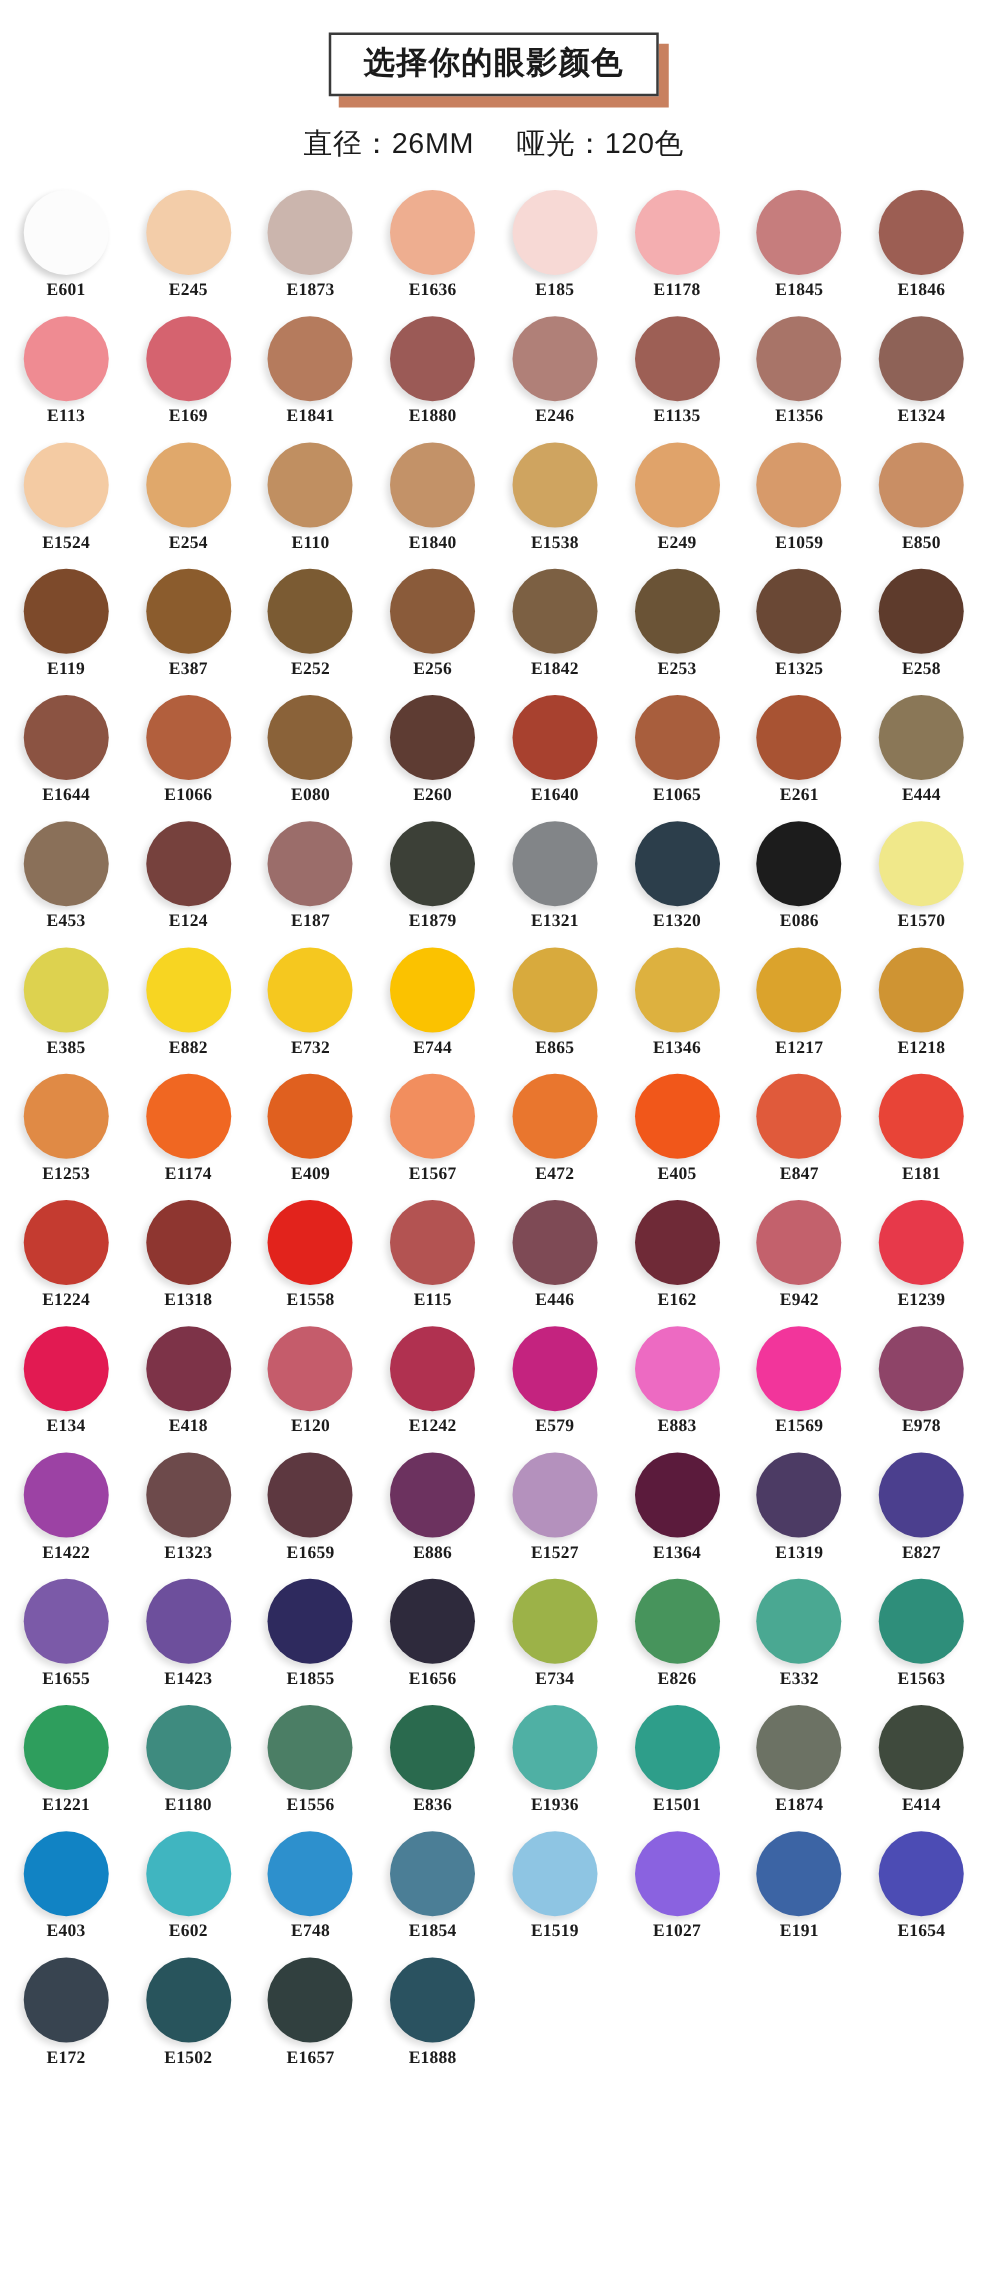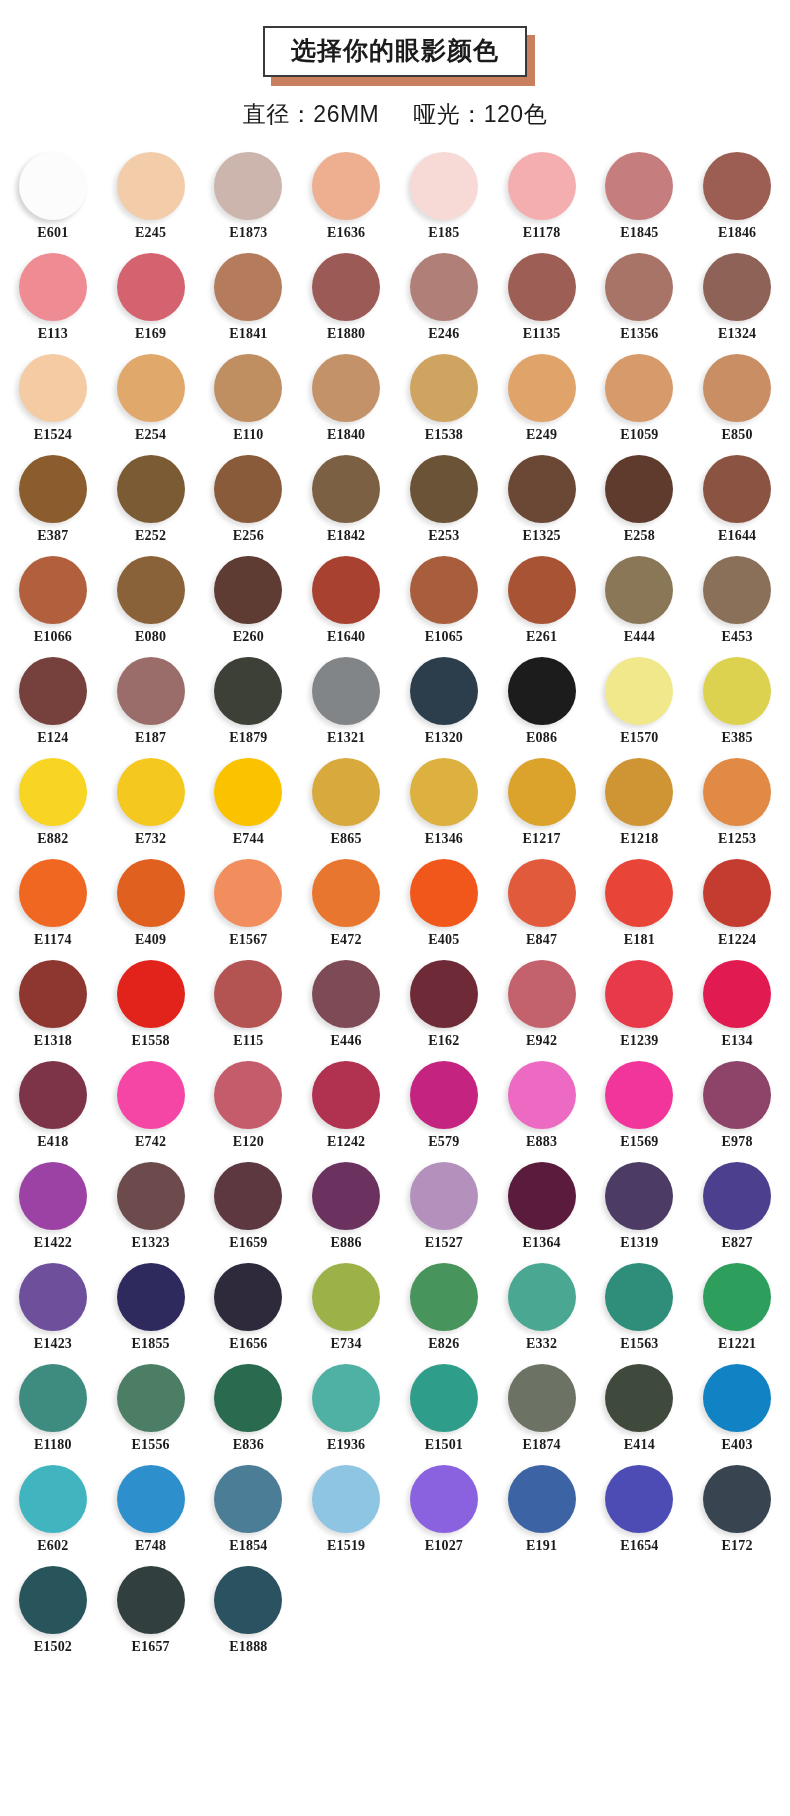--- a/index.html
+++ b/index.html
@@ -196,20 +196,24 @@
     </div>
     <div class="cell">
       <div class="dot" style="background: rgb(215, 154, 106);"></div>
       <div class="cap">E1059</div>
     </div>
     <div class="cell">
       <div class="dot" style="background: rgb(201, 142, 100);"></div>
       <div class="cap">E850</div>
     </div>
     <div class="cell">
+      <div class="dot" style="background: rgb(125, 74, 43);"></div>
+      <div class="cap">E119</div>
+    </div>
+    <div class="cell">
       <div class="dot" style="background: rgb(139, 92, 45);"></div>
       <div class="cap">E387</div>
     </div>
     <div class="cell">
       <div class="dot" style="background: rgb(123, 91, 51);"></div>
       <div class="cap">E252</div>
     </div>
     <div class="cell">
       <div class="dot" style="background: rgb(138, 91, 58);"></div>
       <div class="cap">E256</div>
@@ -392,24 +396,20 @@
     </div>
     <div class="cell">
       <div class="dot" style="background: rgb(226, 26, 82);"></div>
       <div class="cap">E134</div>
     </div>
     <div class="cell">
       <div class="dot" style="background: rgb(125, 51, 72);"></div>
       <div class="cap">E418</div>
     </div>
     <div class="cell">
-      <div class="dot" style="background: rgb(245, 70, 166);"></div>
-      <div class="cap">E742</div>
-    </div>
-    <div class="cell">
       <div class="dot" style="background: rgb(197, 92, 107);"></div>
       <div class="cap">E120</div>
     </div>
     <div class="cell">
       <div class="dot" style="background: rgb(176, 49, 80);"></div>
       <div class="cap">E1242</div>
     </div>
     <div class="cell">
       <div class="dot" style="background: rgb(196, 35, 127);"></div>
       <div class="cap">E579</div>
@@ -450,20 +450,24 @@
       <div class="dot" style="background: rgb(91, 27, 60);"></div>
       <div class="cap">E1364</div>
     </div>
     <div class="cell">
       <div class="dot" style="background: rgb(76, 59, 100);"></div>
       <div class="cap">E1319</div>
     </div>
     <div class="cell">
       <div class="dot" style="background: rgb(75, 63, 142);"></div>
       <div class="cap">E827</div>
+    </div>
+    <div class="cell">
+      <div class="dot" style="background: rgb(123, 90, 168);"></div>
+      <div class="cap">E1655</div>
     </div>
     <div class="cell">
       <div class="dot" style="background: rgb(109, 79, 156);"></div>
       <div class="cap">E1423</div>
     </div>
     <div class="cell">
       <div class="dot" style="background: rgb(46, 42, 94);"></div>
       <div class="cap">E1855</div>
     </div>
     <div class="cell">

